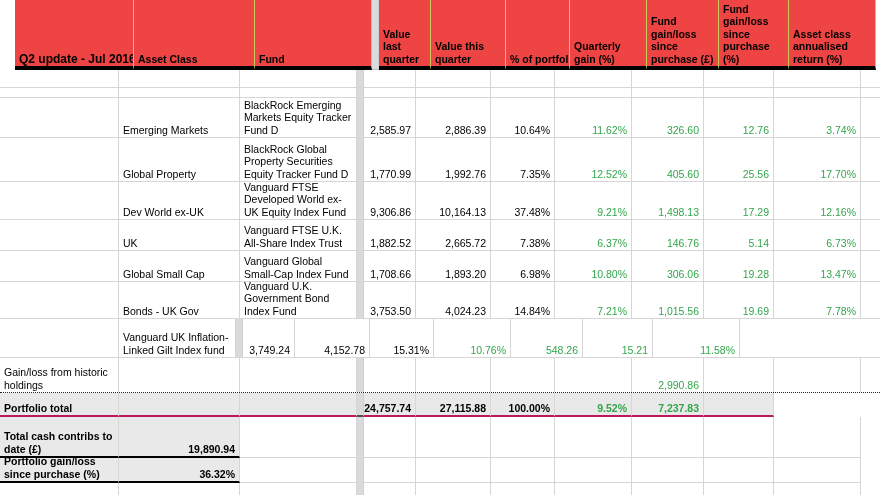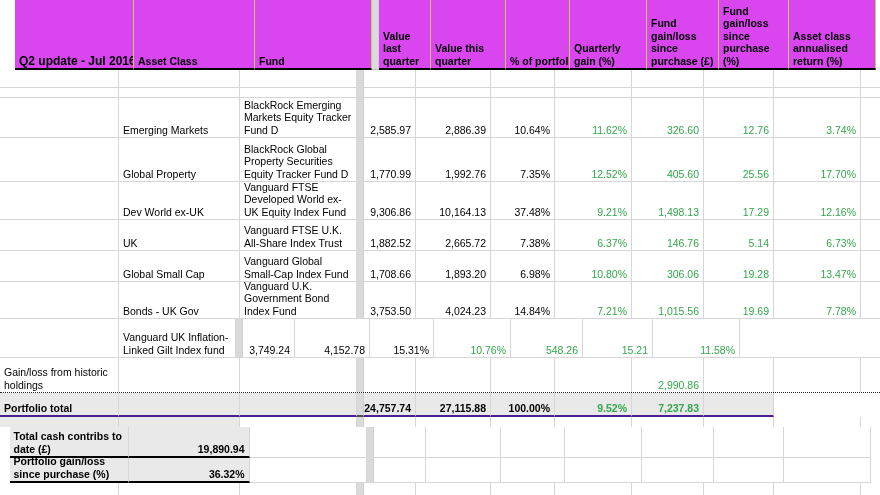--- a/index.html
+++ b/index.html
@@ -22,36 +22,36 @@
   .b{font-weight:bold;}
   .green{color:#33a64c;}
   .spacer{background:#d9dadc;padding:0;border-right:1px solid #cfcfcf;}
   
   .r1{height:70px}.r2{height:18px}.r3{height:10px}.r4{height:40px}.r5{height:44px}
   .r6{height:38px}.r7{height:31px}.r8{height:31px}.r9{height:37px}.r10{height:39px}
   .r11{height:35px}.r12{height:24px}.r13{height:10px}.r14{height:31px}.r15{height:25px}
   .r16{height:12px;border-bottom:none}
   
   .row-header{border-bottom:none;}
-  .row-header .c{background:#d946ef;font-weight:bold;border-bottom:2px solid #000000;
+  .row-header .c{background:#ef4444;font-weight:bold;border-bottom:4px solid #000000;
                  border-right:1px solid #c9c95a;}
   .row-header .spacer{background:#d9dadc;border-bottom:1px solid #bbb;border-right:1px solid #cfcfcf;}
   .title-cell{font-size:12px;white-space:nowrap;margin-left:15px;}
   .nowrap{white-space:nowrap;}
   
   .r11{border-bottom:1px dotted #222;}
   
   .r12{border-bottom:none;}
-  .r12 .c{background:#e9e9e9;border-bottom:2px solid #4c1d95;}
+  .r12 .c{background:#e9e9e9;border-bottom:2px solid #be185d;}
   .r12 .spacer{background:#d9dadc;border-bottom:2px solid #4d4d4d;}
   
   .r13{border-bottom:none;}
   .r13 .gsum{background:#e9e9e9;}
   
-  .r14,.r15{border-bottom:none;justify-content:center;}
+  .r14,.r15{border-bottom:none;}
   .sumcell{background:#e9e9e9;border-bottom:2px solid #000;}
   .plaincell{border-bottom:1px solid #d6d6d6;}
 </style>
 </head>
 <body>
 
 <div id="sheet">
 
   <div class="row r1 row-header">
     <div class="c w0 title-cell">Q2 update - Jul 2016</div>

